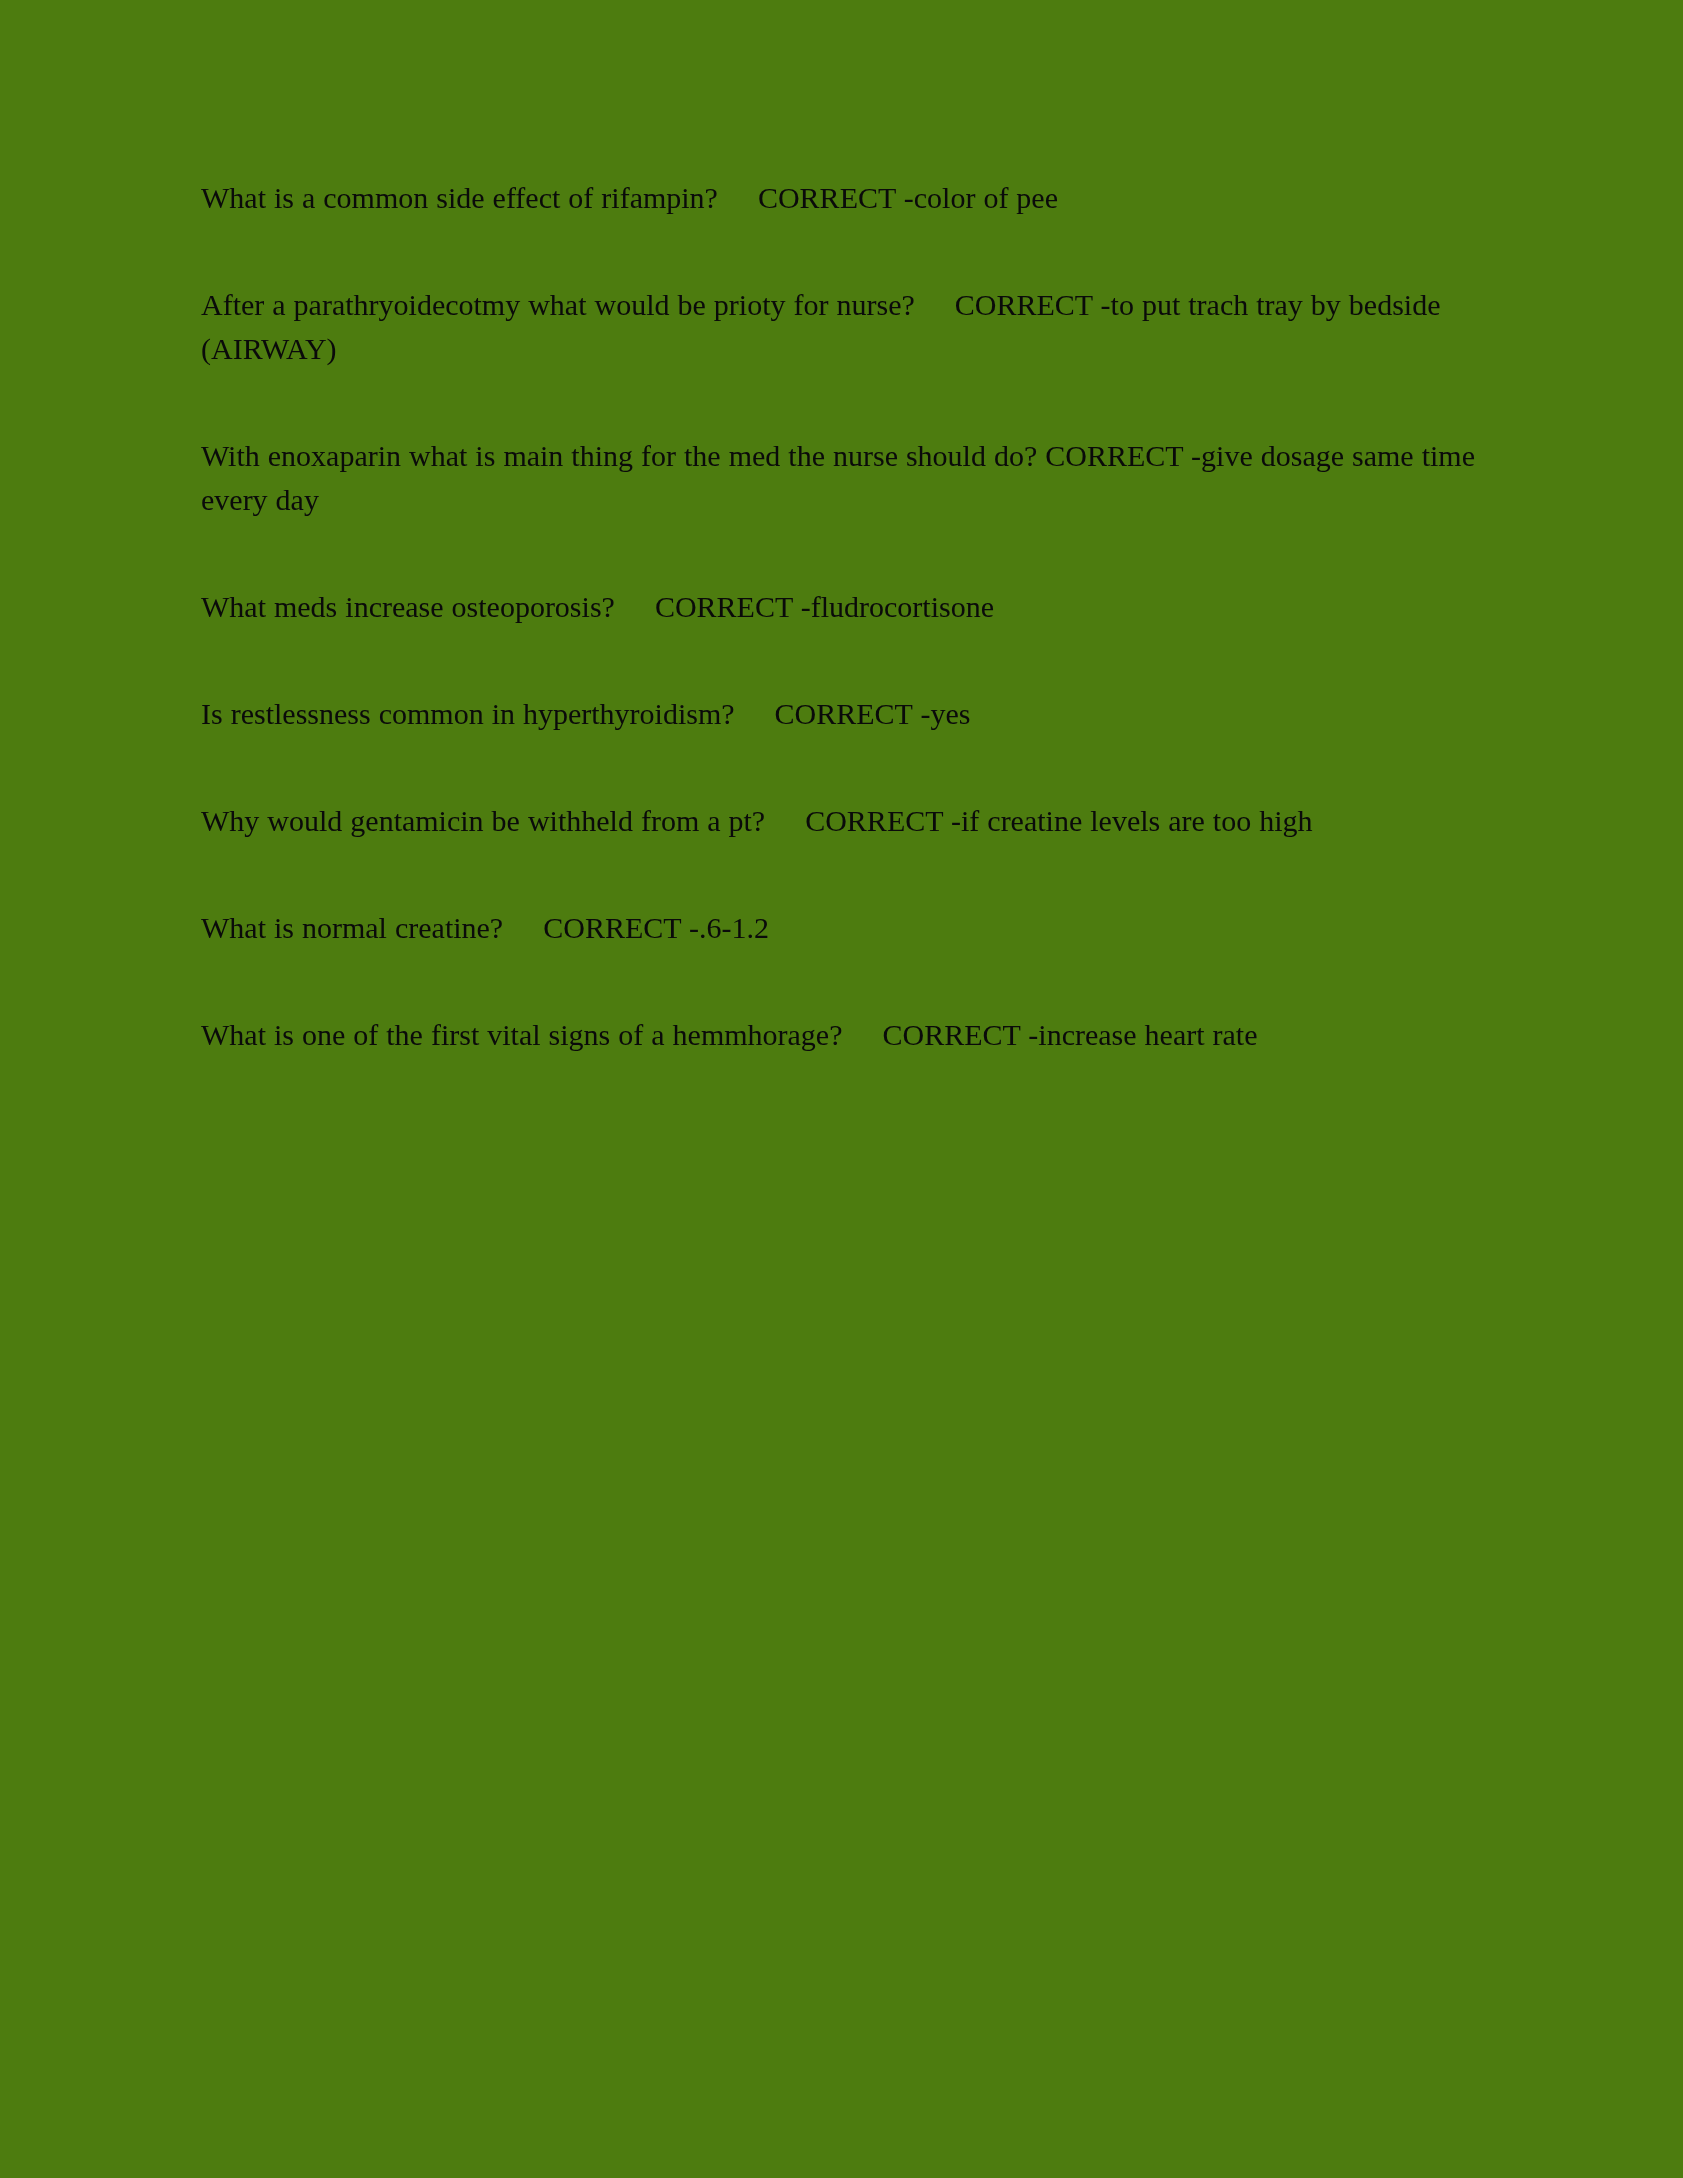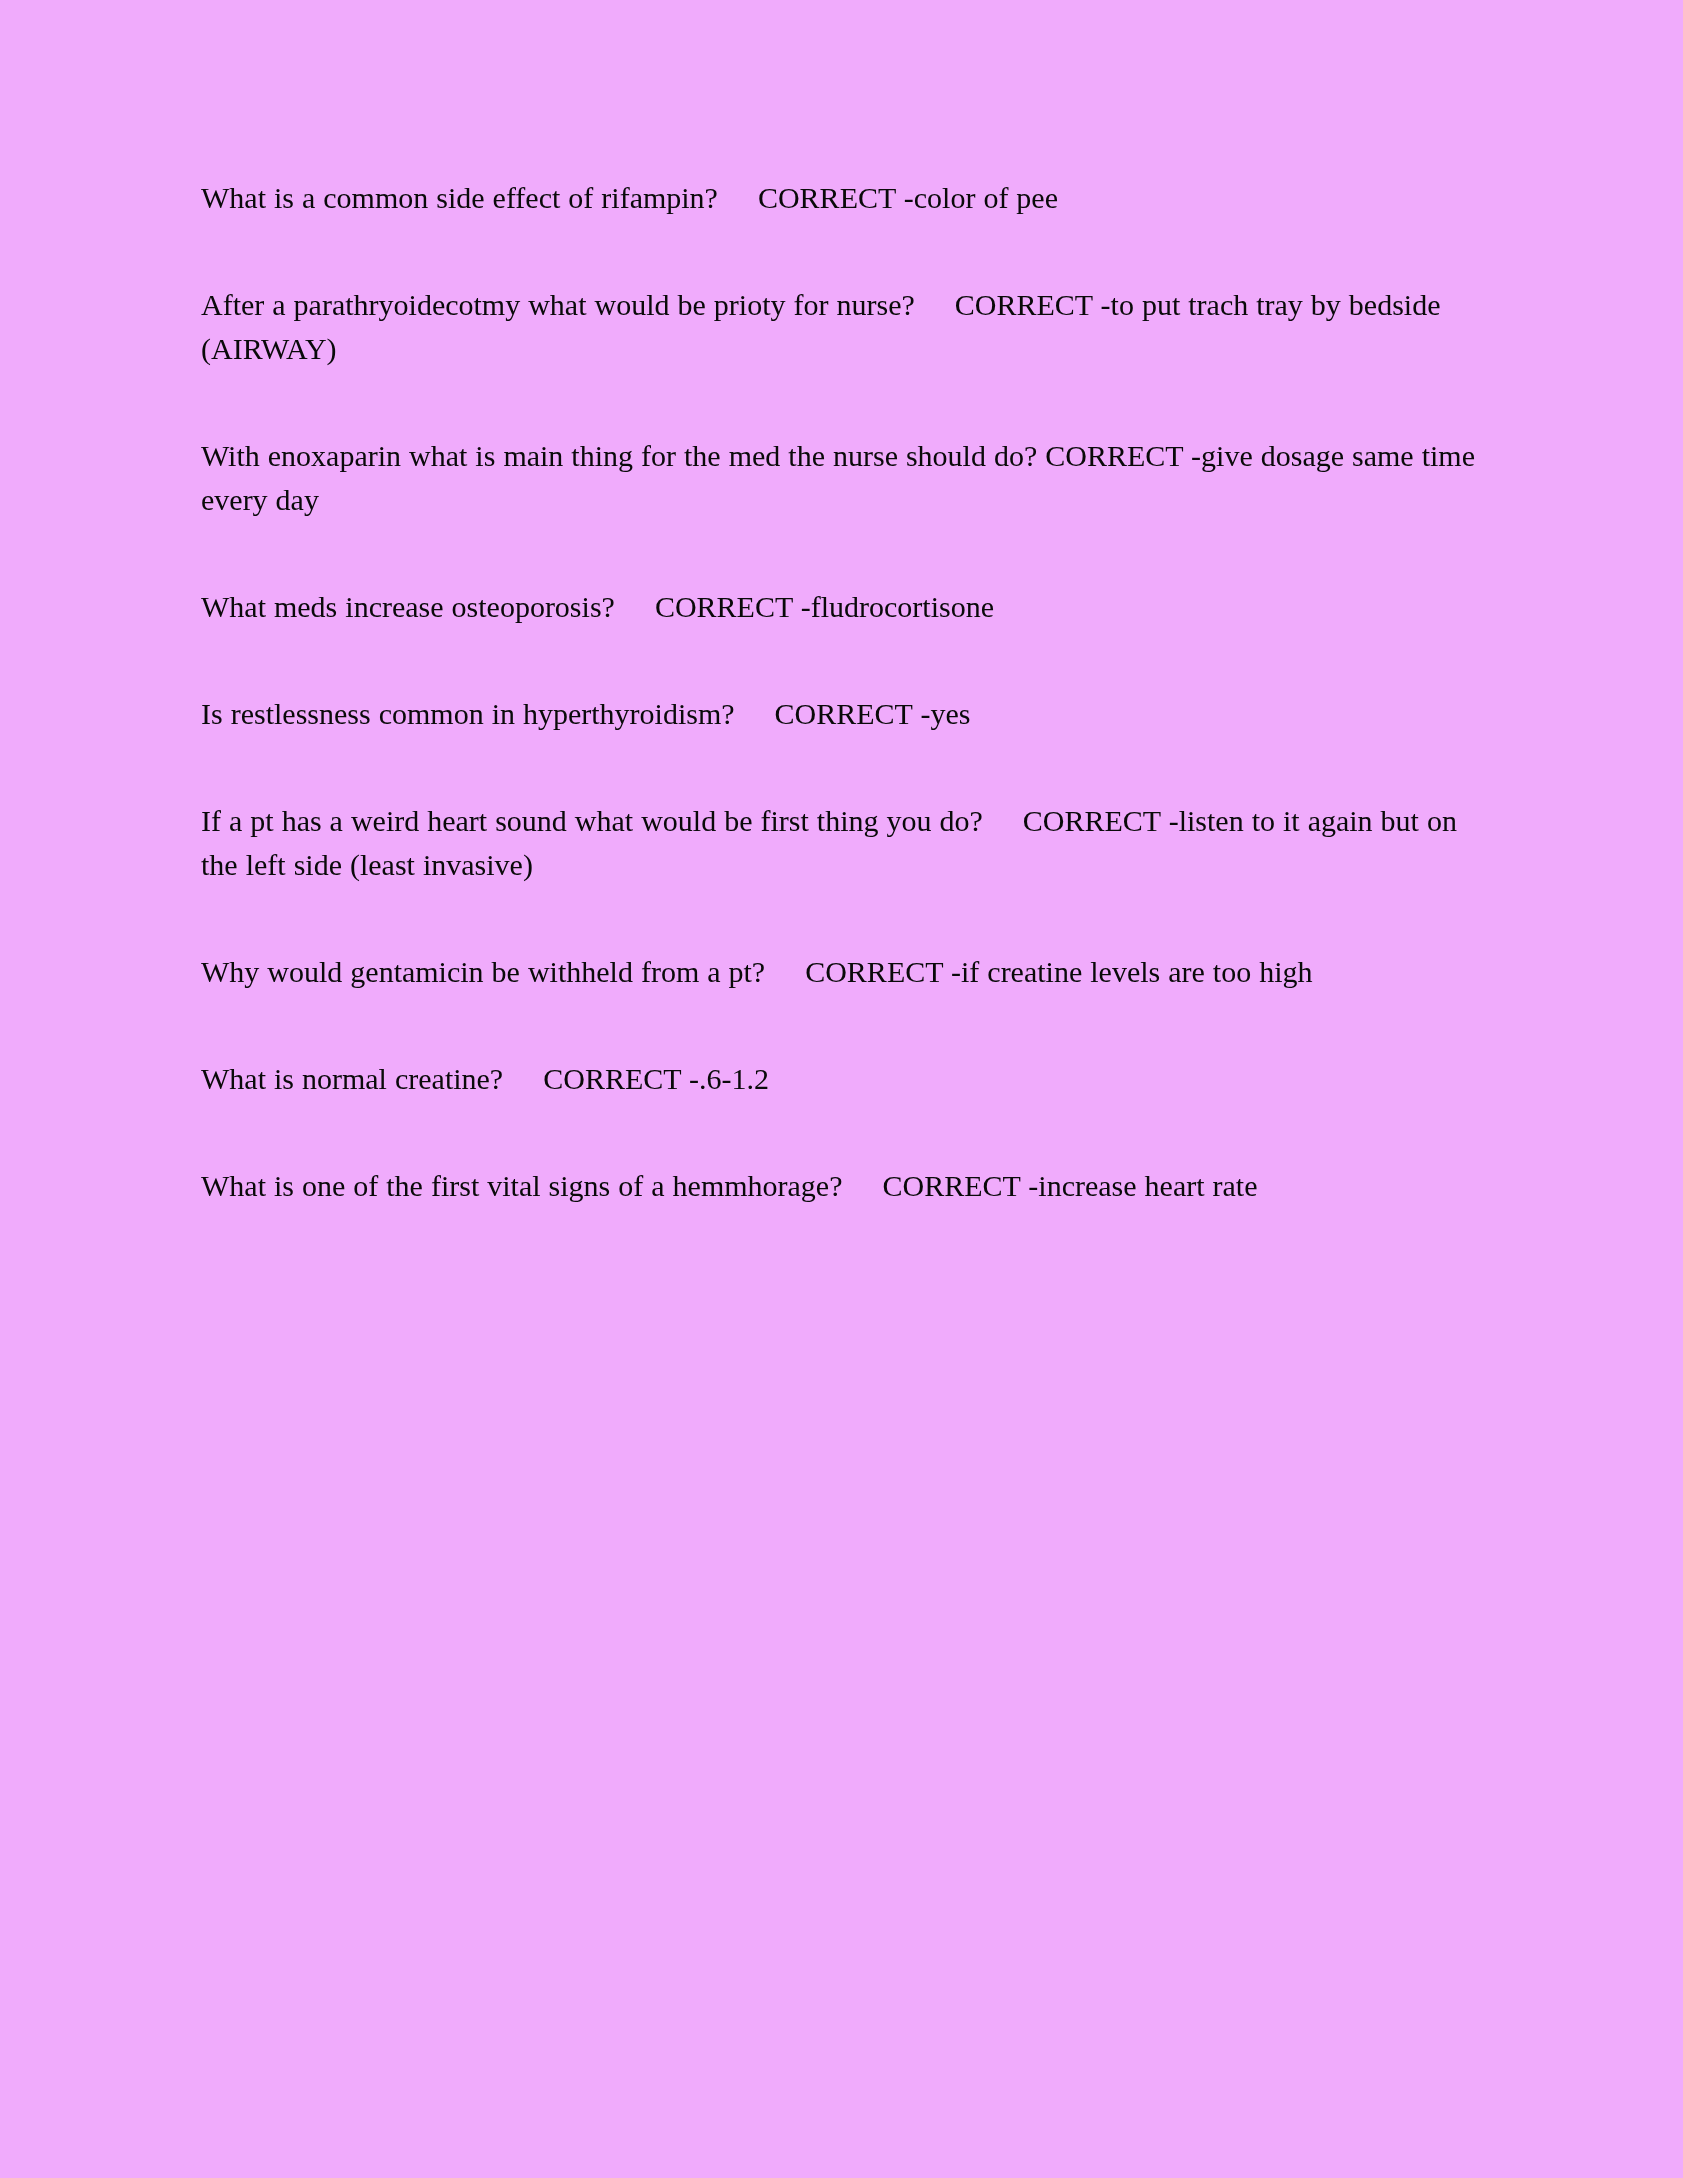--- a/index.html
+++ b/index.html
@@ -13,21 +13,21 @@
     height: 2178px;
     overflow: hidden;
     font-family: "Liberation Serif", "DejaVu Serif", serif;
     color: #000000;
     -webkit-font-smoothing: antialiased;
   }
   .page {
     position: relative;
     width: 1683px;
     height: 2178px;
-    background: #f0abfc;
+    background: #4d7c0f;
     box-sizing: border-box;
   }
   .content {
     position: absolute;
     left: 201px;
     top: 176px;
     width: 1287px;
   }
   .qa-block {
     margin: 0 0 63px 0;
@@ -57,19 +57,18 @@
 <body style="background: rgb(255, 255, 255);">
 
 <div class="page">
   <div class="content" id="doc-body">
 
   <p class="qa-block" style="color: rgb(10, 10, 10);"><span class="q-text">What is a common side effect of rifampin?</span><span class="gap">&nbsp;&nbsp;&nbsp;&nbsp;&nbsp;</span><span class="a-text">CORRECT -color of pee</span></p>
       <p class="qa-block" style="color: rgb(10, 10, 10); margin-top: 12px;"><span class="q-text">After a parathryoidecotmy what would be prioty for nurse?</span><span class="gap">&nbsp;&nbsp;&nbsp;&nbsp;&nbsp;</span><span class="a-text">CORRECT -to put trach tray by bedside (AIRWAY)</span></p>
       <p class="qa-block" style="color: rgb(10, 10, 10);"><span class="q-text">With enoxaparin what is main thing for the med the nurse should do?</span><span class="gap">&nbsp;</span><span class="a-text">CORRECT -give dosage same time every day</span></p>
       <p class="qa-block" style="color: rgb(10, 10, 10);"><span class="q-text">What meds increase osteoporosis?</span><span class="gap">&nbsp;&nbsp;&nbsp;&nbsp;&nbsp;</span><span class="a-text">CORRECT -fludrocortisone</span></p>
       <p class="qa-block" style="color: rgb(10, 10, 10);"><span class="q-text">Is restlessness common in hyperthyroidism?</span><span class="gap">&nbsp;&nbsp;&nbsp;&nbsp;&nbsp;</span><span class="a-text">CORRECT -yes</span></p>
-      <p class="qa-block" style="color: rgb(10, 10, 10);"><span class="q-text">If a pt has a weird heart sound what would be first thing you do?</span><span class="gap">&nbsp;&nbsp;&nbsp;&nbsp;&nbsp;</span><span class="a-text">CORRECT -listen to it again but on the left side (least invasive)</span></p>
       <p class="qa-block" style="color: rgb(10, 10, 10);"><span class="q-text">Why would gentamicin be withheld from a pt?</span><span class="gap">&nbsp;&nbsp;&nbsp;&nbsp;&nbsp;</span><span class="a-text">CORRECT -if creatine levels are too high</span></p>
       <p class="qa-block" style="color: rgb(10, 10, 10);"><span class="q-text">What is normal creatine?</span><span class="gap">&nbsp;&nbsp;&nbsp;&nbsp;&nbsp;</span><span class="a-text">CORRECT -.6-1.2</span></p>
       <p class="qa-block" style="color: rgb(10, 10, 10);"><span class="q-text">What is one of the first vital signs of a hemmhorage?</span><span class="gap">&nbsp;&nbsp;&nbsp;&nbsp;&nbsp;</span><span class="a-text">CORRECT -increase heart rate</span></p>
     </div>
 </div>
 
 
 </body></html>

